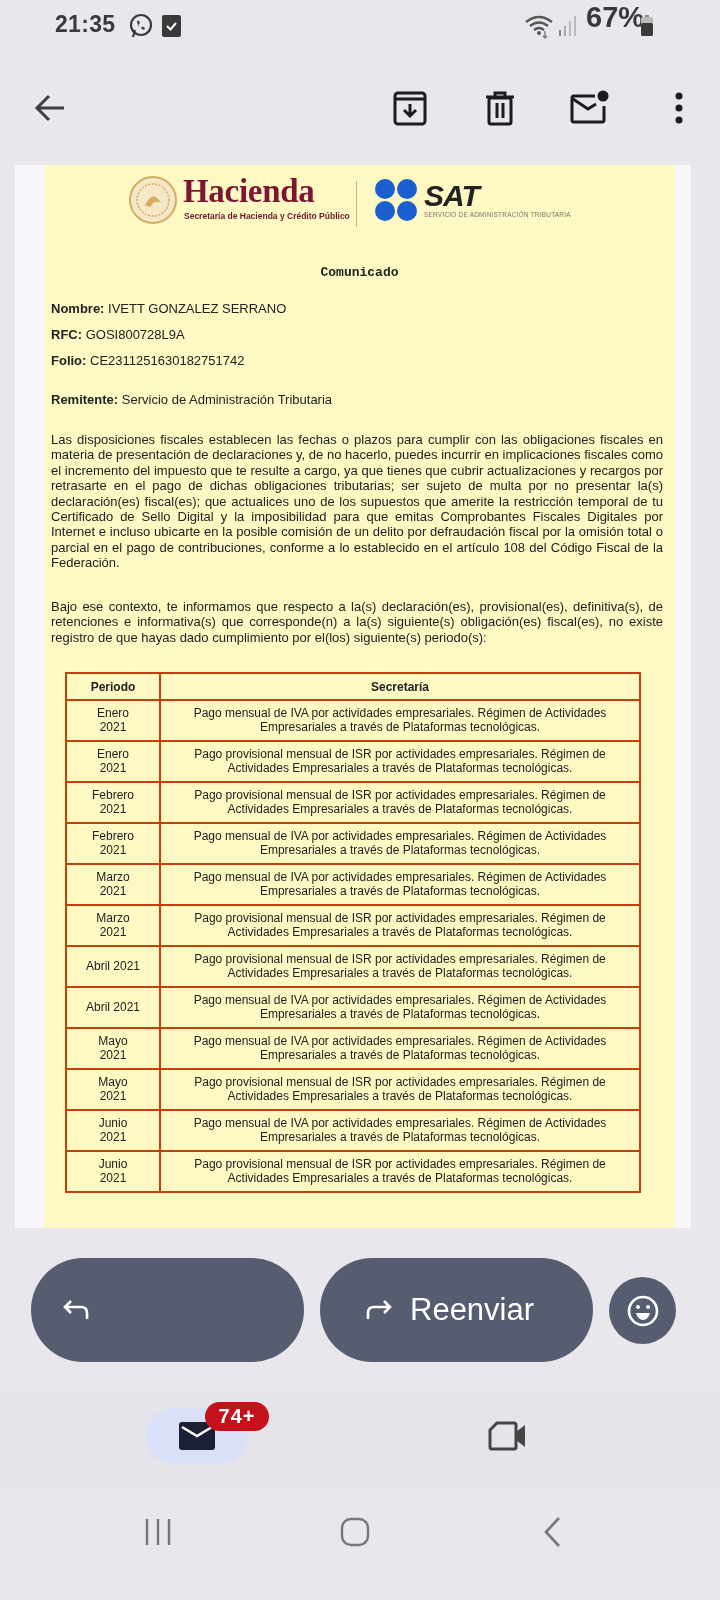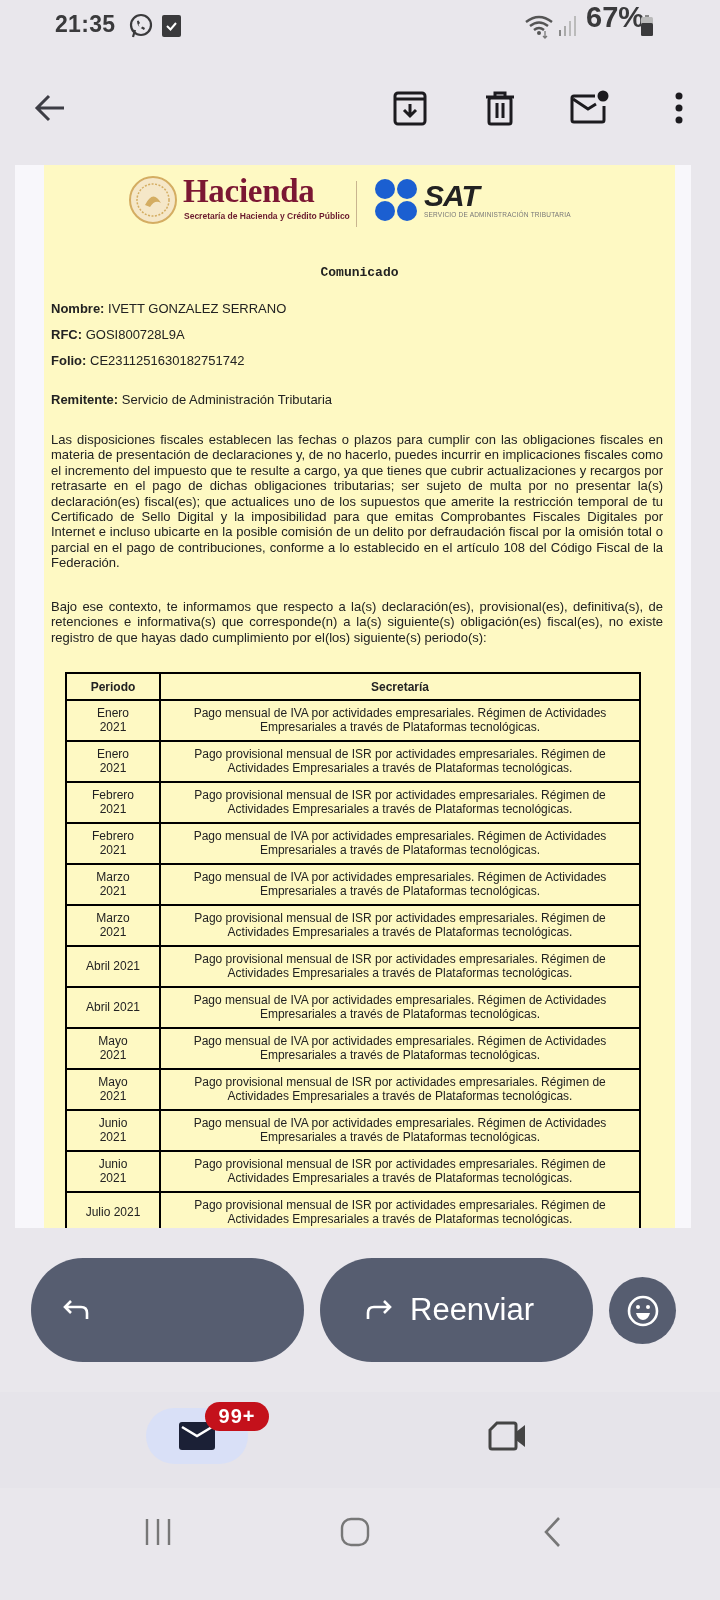--- a/index.html
+++ b/index.html
@@ -40,21 +40,21 @@
   .sat-word { position: absolute; left: 296px; top: 6px; font-size: 30px; font-weight: bold; color: #222; letter-spacing: -1px; font-style: italic; }
   .sat-sub { position: absolute; left: 296px; top: 38px; font-size: 6.5px; color: #777; letter-spacing: 0.2px; }
 
   .comunicado { position: absolute; top: 100px; left: 0; width: 631px; text-align: center; font-weight: bold; font-size: 13px; color: #222; font-family: Liberation Mono, monospace; }
   .field { position: absolute; left: 7px; font-size: 13px; color: #222; }
   .field b { font-weight: bold; }
 
   .para { position: absolute; left: 7px; width: 612px; font-size: 13px; line-height: 15.4px; color: #222; text-align: justify; }
 
   table.oblig { position: absolute; left: 21px; top: 507px; width: 576px; border-collapse: collapse; font-size: 12px; color: #222; }
-  table.oblig th, table.oblig td { border: 2px solid #000000; text-align: center; vertical-align: middle; }
+  table.oblig th, table.oblig td { border: 2px solid #c2410c; text-align: center; vertical-align: middle; }
   table.oblig th { height: 27px; font-weight: bold; font-size: 12px; }
   table.oblig td { height: 41px; line-height: 13.5px; padding: 0 18px; }
   table.oblig td.periodo { width: 94px; }
 
   
   .action-btn { position: absolute; top: 1258px; height: 104px; border-radius: 52px; background: #565d70; color: #fff; display: flex; align-items: center; font-size: 31px; }
   .reply-btn { left: 31px; width: 273px; padding-left: 28px; }
   .forward-btn { left: 320px; width: 273px; padding-left: 42px; }
   .action-btn .ico { width: 34px; height: 34px; margin-right: 14px; }
   .emoji-btn { position: absolute; left: 609px; top: 1277px; width: 67px; height: 67px; border-radius: 50%; background: #565d70; display: flex; align-items: center; justify-content: center; }
@@ -232,24 +232,20 @@
             <td>Pago provisional mensual de ISR por actividades empresariales. Régimen de Actividades Empresariales a través de Plataformas tecnológicas.</td>
           </tr>
           <tr>
             <td class="periodo">Junio 2021</td>
             <td>Pago mensual de IVA por actividades empresariales. Régimen de Actividades Empresariales a través de Plataformas tecnológicas.</td>
           </tr>
           <tr>
             <td class="periodo">Junio 2021</td>
             <td>Pago provisional mensual de ISR por actividades empresariales. Régimen de Actividades Empresariales a través de Plataformas tecnológicas.</td>
           </tr>
-          <tr>
-            <td class="periodo">Julio 2021</td>
-            <td>Pago provisional mensual de ISR por actividades empresariales. Régimen de Actividades Empresariales a través de Plataformas tecnológicas.</td>
-          </tr>
         </tbody>
     </table>
   </div>
 </div>
 
 <div class="action-btn reply-btn">
   <svg class="ico" viewBox="0 0 34 34">
     <path d="M6 14 H22 Q28 14 28 20 V26 M12 8 L6 14 L12 20" stroke="#fff" stroke-width="2.6" fill="none"></path>
   </svg>
 </div>
@@ -268,21 +264,21 @@
   </svg>
 </div>
 
 <div class="bottom-nav">
   <div class="mail-tab">
     <svg width="38" height="30" viewBox="0 0 38 30">
       <rect x="1" y="1" width="36" height="28" rx="3" fill="#1b2036"></rect>
       <path d="M4 6 L19 15 L34 6" stroke="#fff" stroke-width="2.6" fill="none"></path>
     </svg>
   </div>
-  <div class="badge">99+</div>
+  <div class="badge">74+</div>
   <div class="meet-tab">
     <svg width="40" height="32" viewBox="0 0 40 32">
       <path d="M9 3 H26 Q28 3 28 5 V27 Q28 29 26 29 H4 Q2 29 2 27 V10 Z" fill="none" stroke="#444" stroke-width="3"></path>
       <path d="M28 12 L37 5 V27 L28 20 Z" fill="#444"></path>
     </svg>
   </div>
 </div>
 
 <div class="sys-nav">
   <div class="sys-btn recents-btn">

